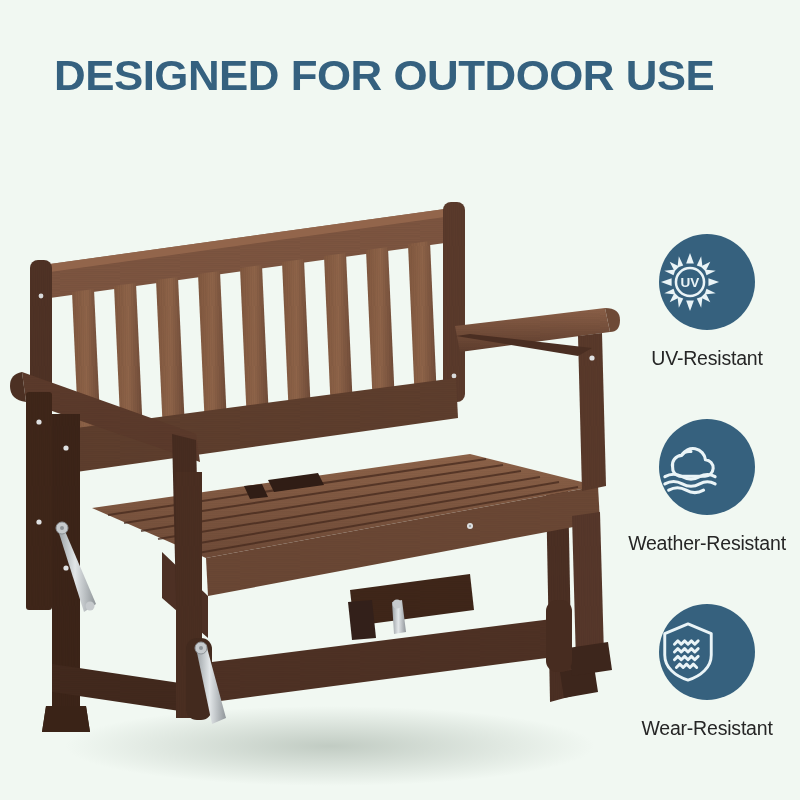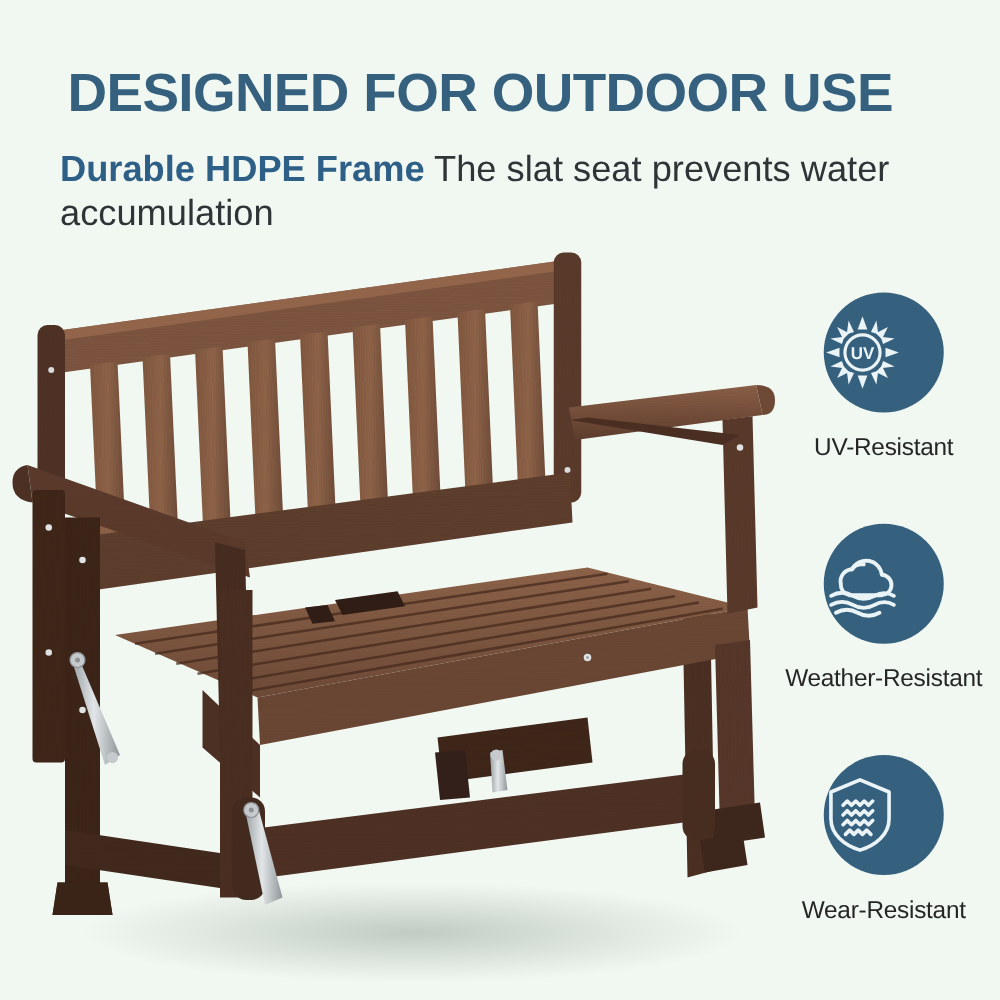--- a/index.html
+++ b/index.html
@@ -43,21 +43,20 @@
   
   #bench{position:absolute;left:0;top:170px;width:640px;height:600px;}
 </style>
 </head>
 <body>
 
 <div id="stage">
 
   <div class="headline">DESIGNED FOR OUTDOOR USE</div>
 
-  <div class="subwrap"><span class="sub-strong">Durable HDPE Frame</span><span> The slat seat prevents water accumulation</span></div>
 
   <svg id="bench" viewBox="0 0 640 600">
     <defs>
       <linearGradient id="gSeat" x1="0" y1="0" x2="0" y2="1">
         <stop offset="0" stop-color="#8d6349"></stop>
           <stop offset="1" stop-color="#6e4a37"></stop>
       </linearGradient>
       <linearGradient id="gSlat" x1="0" y1="0" x2="1" y2="0">
         <stop offset="0" stop-color="#81583f"></stop>
           <stop offset="0.5" stop-color="#8f6449"></stop>

